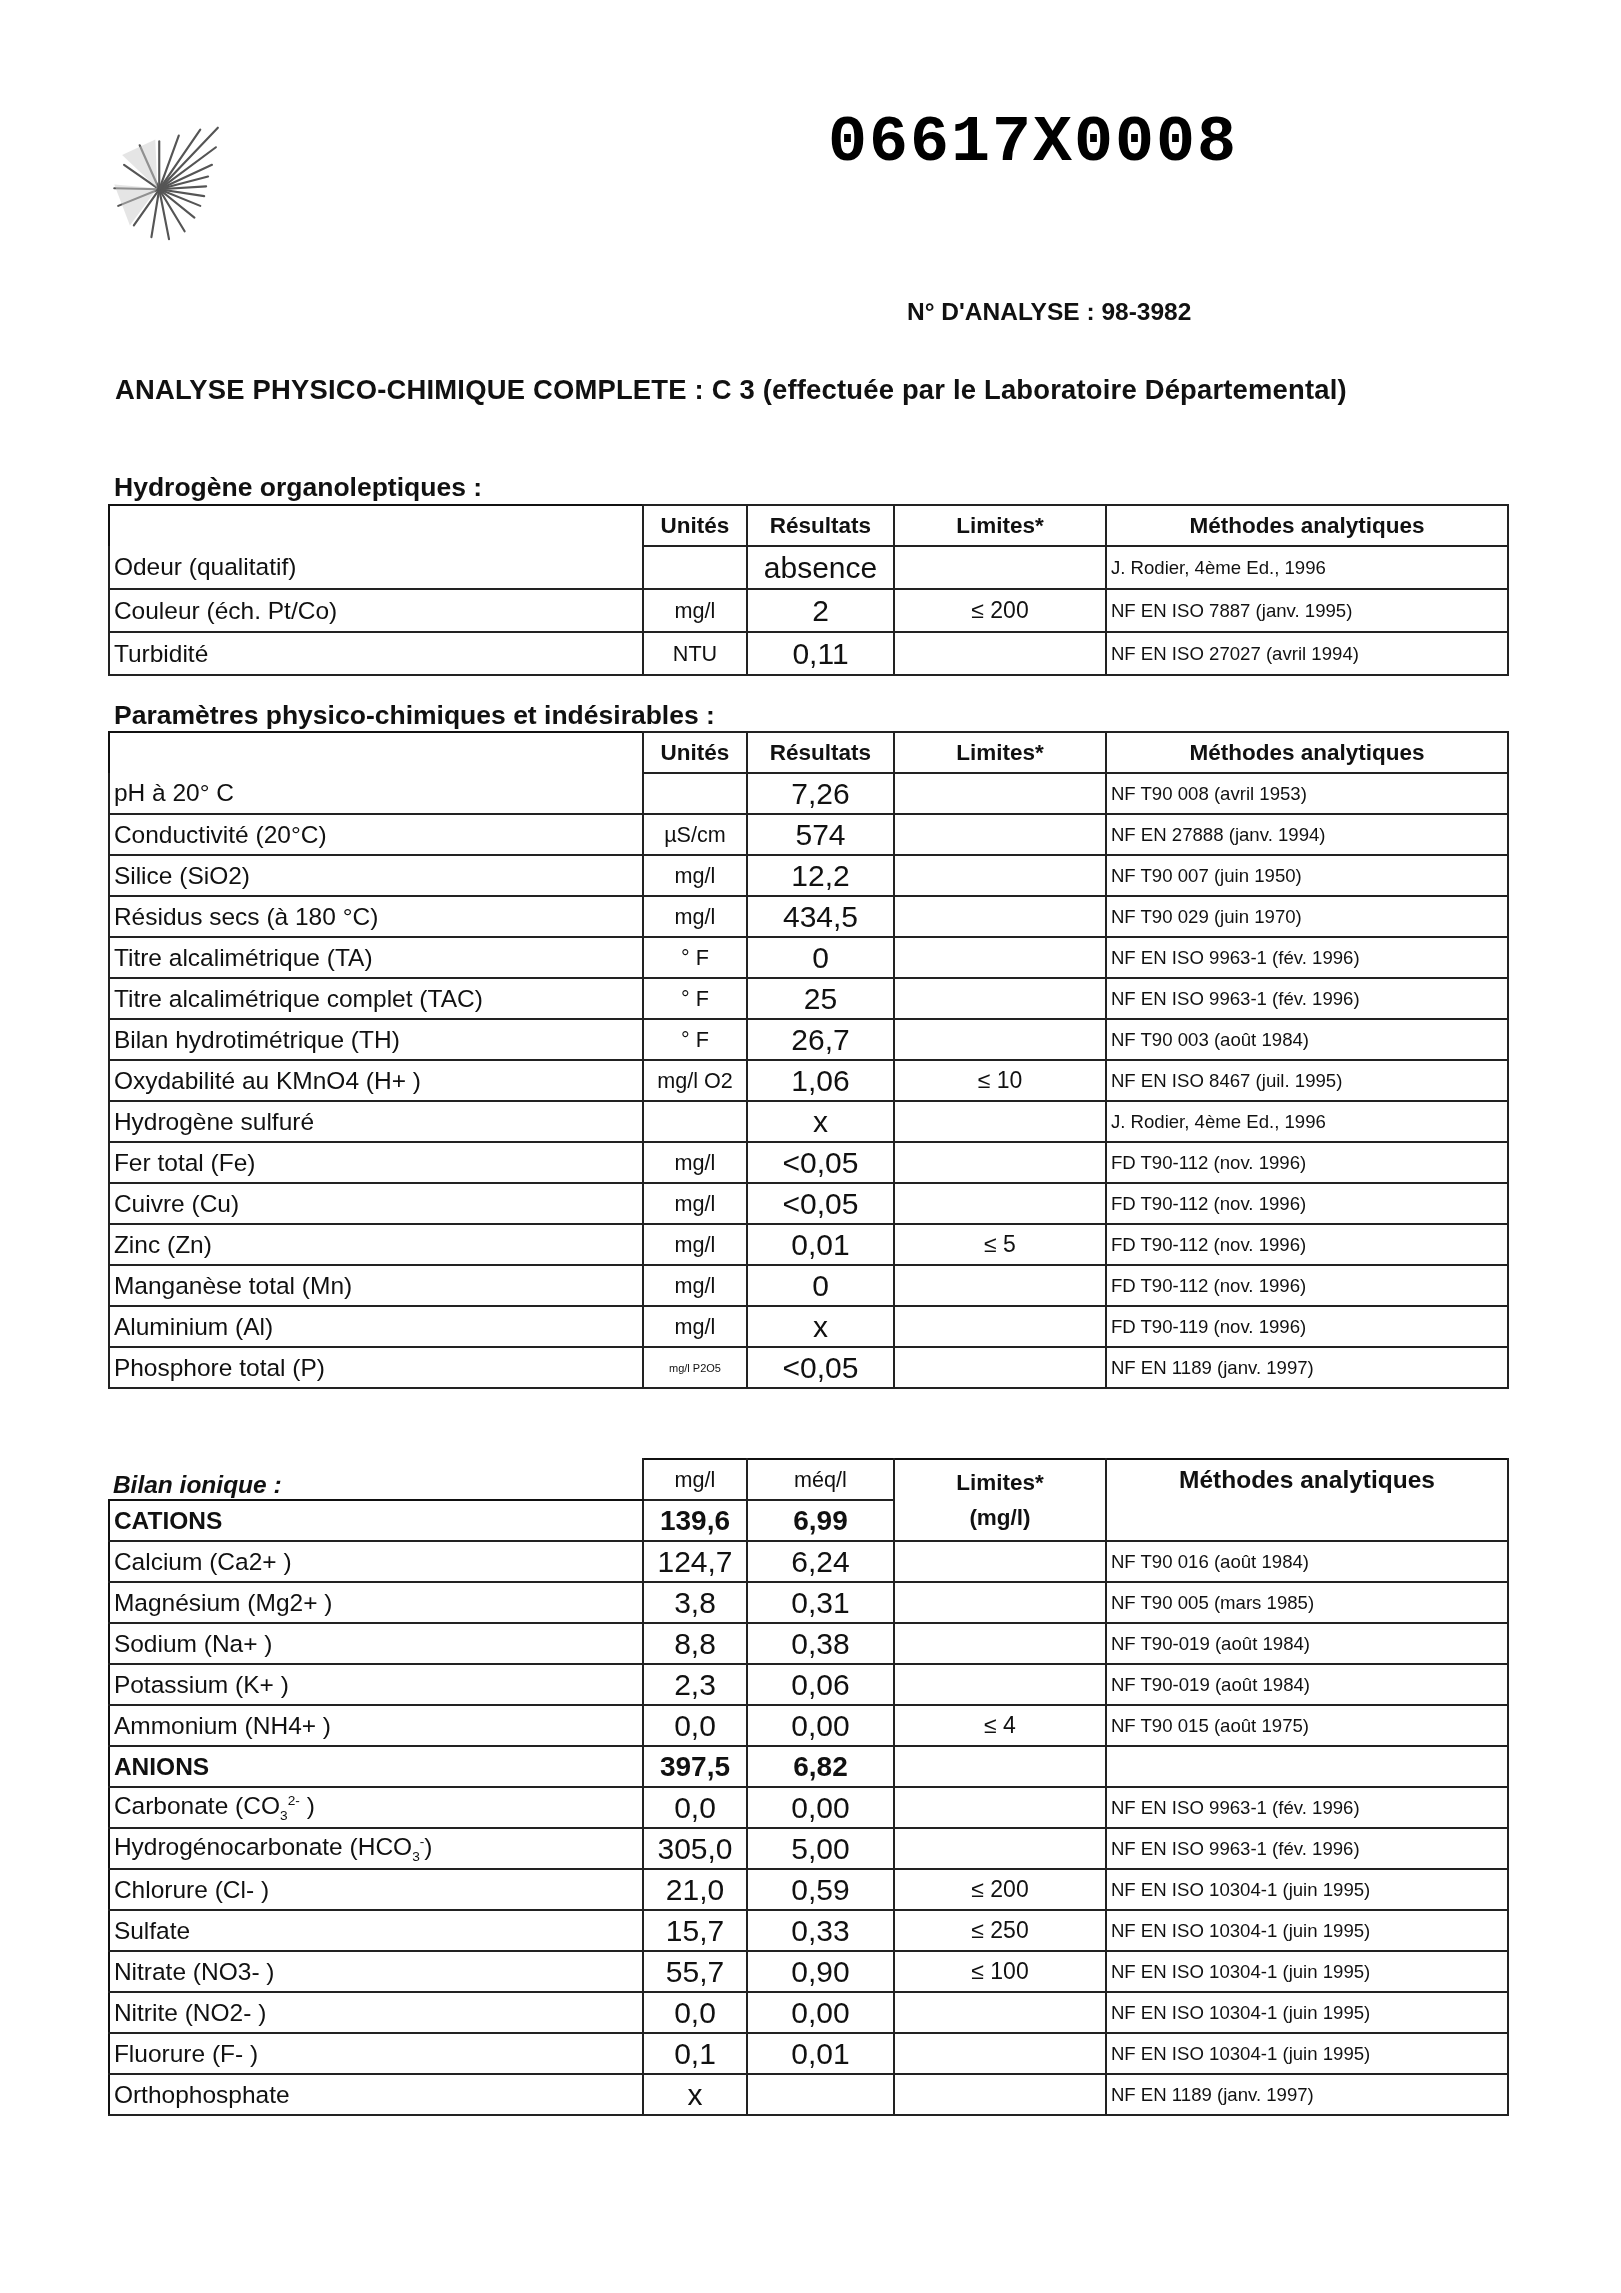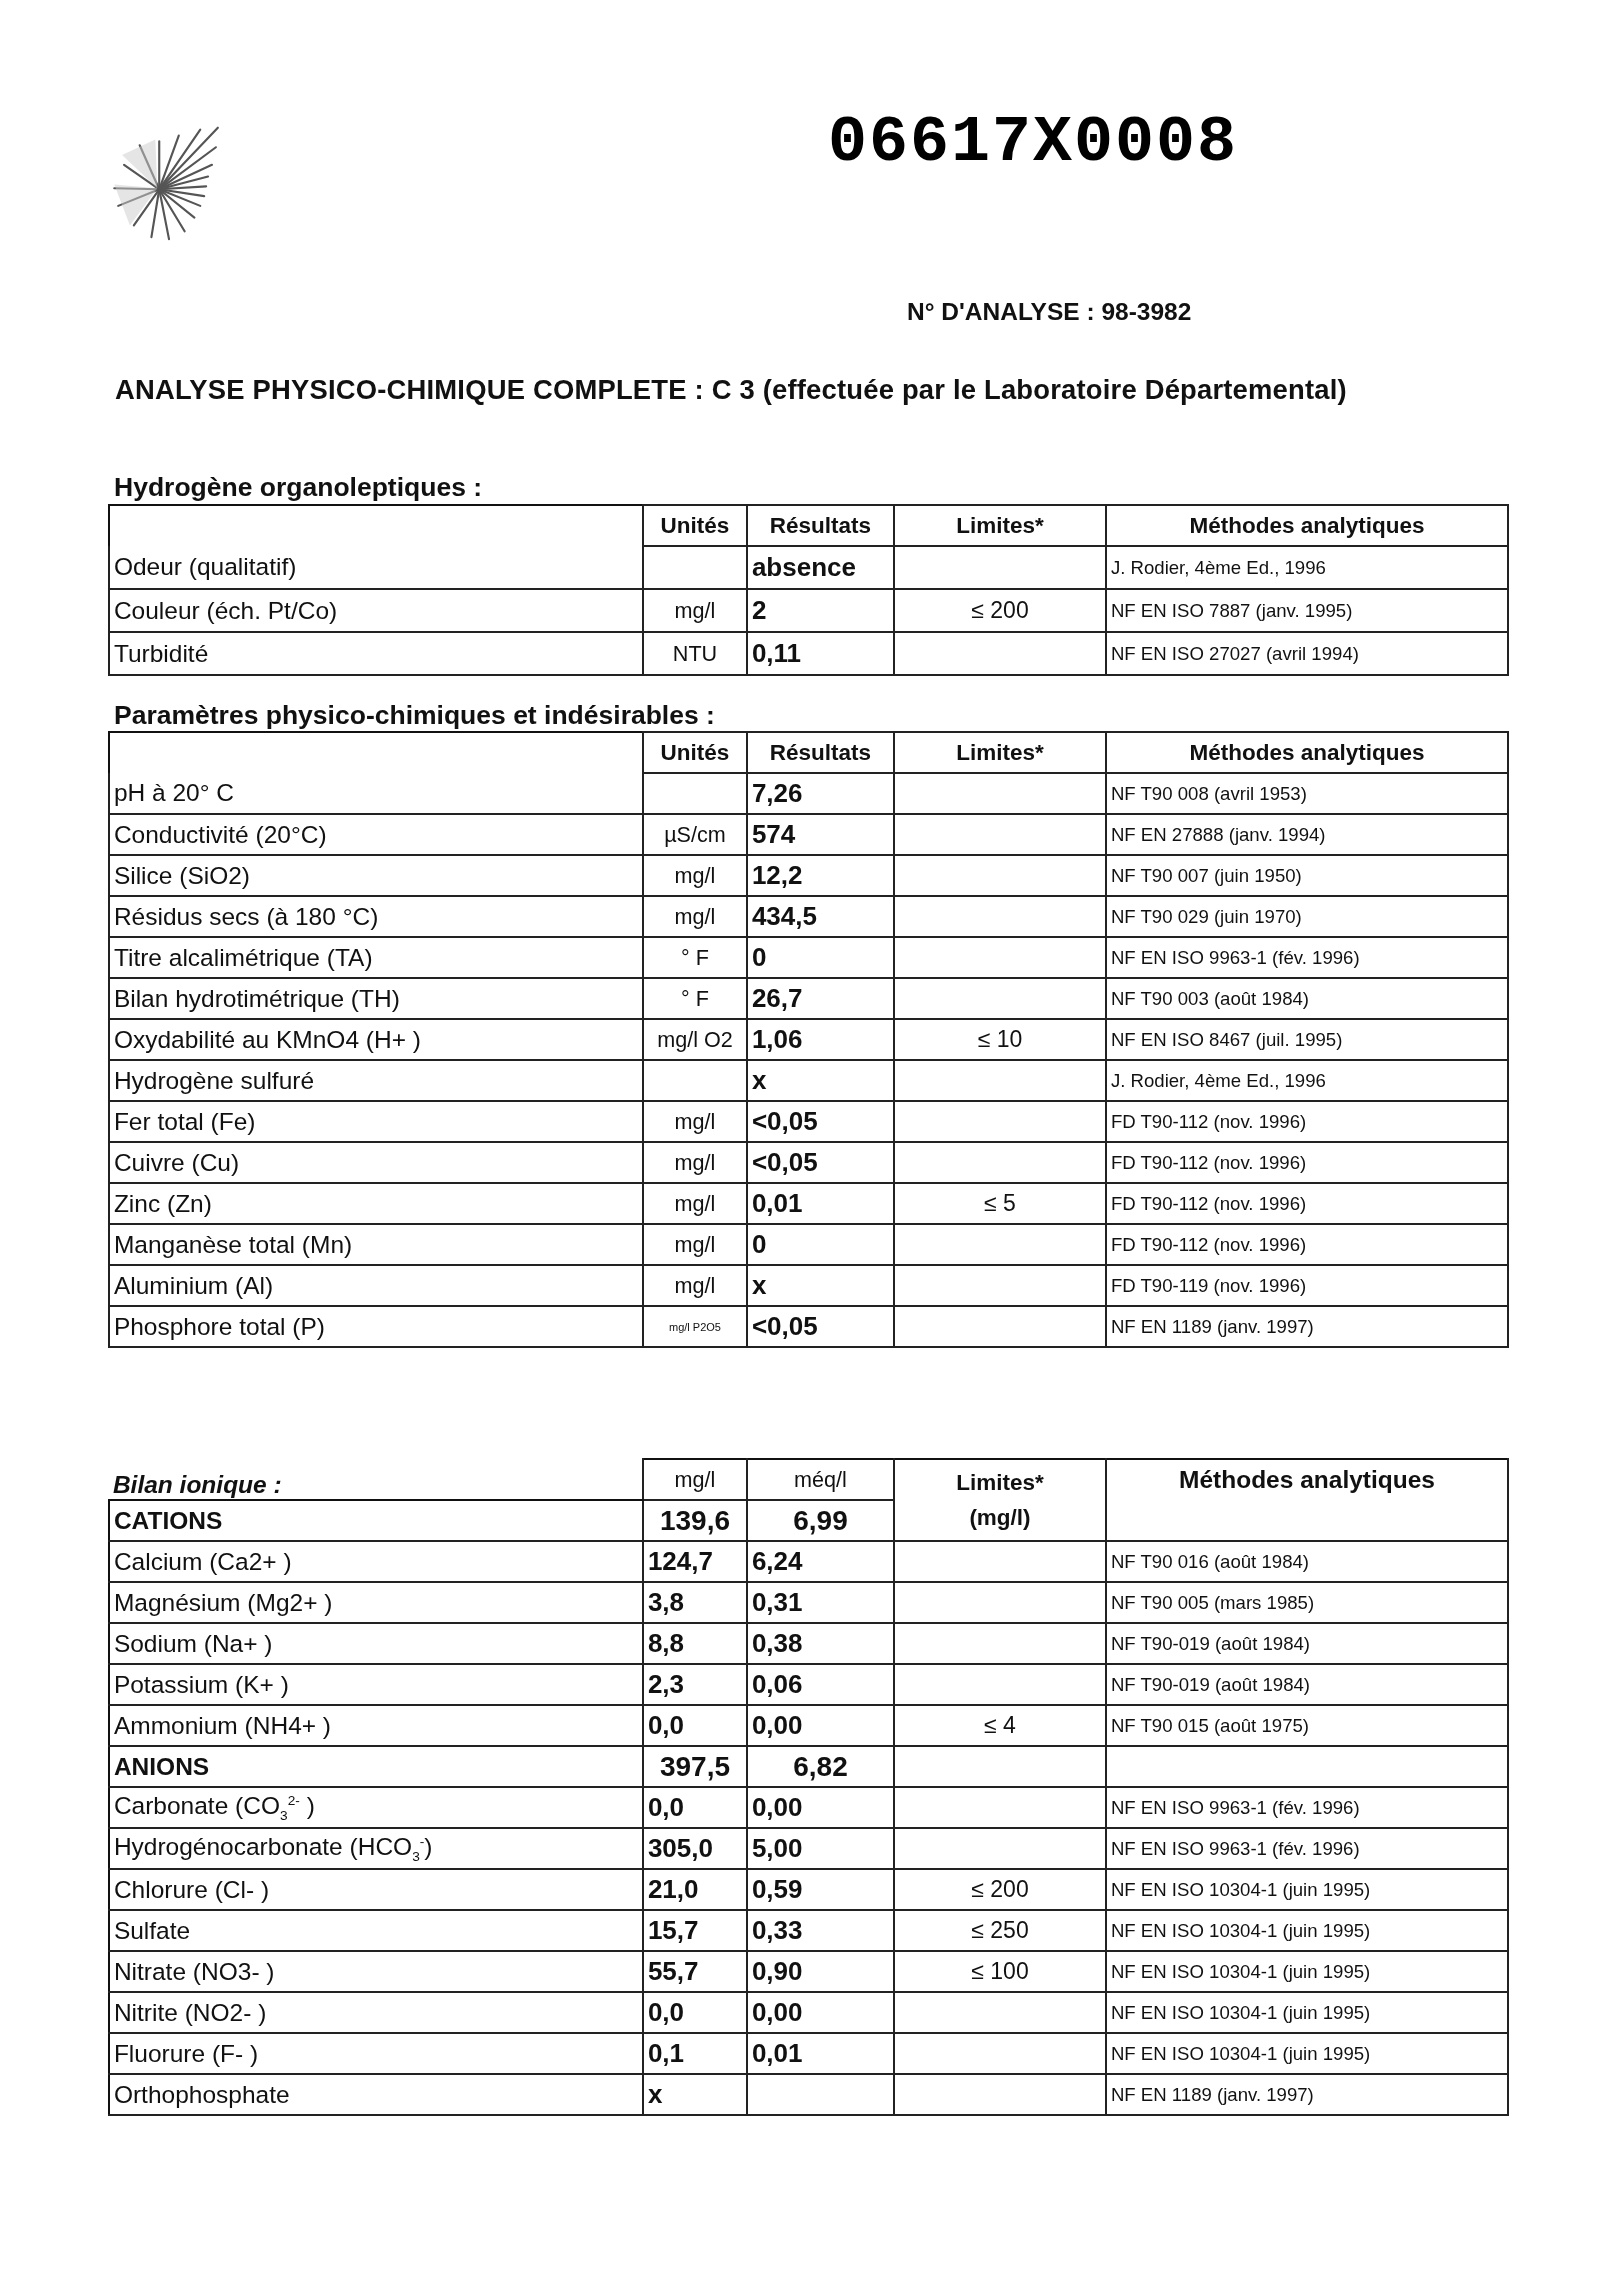--- a/index.html
+++ b/index.html
@@ -37,21 +37,21 @@
   }
   col.c-name { width: 534px; }
   col.c-unit { width: 104px; }
   col.c-res  { width: 147px; }
   col.c-lim  { width: 212px; }
   col.c-meth { width: 402px; }
 
   .h { font-weight: bold; font-size: 22.5px; text-align: center; }
   .name { font-size: 24.5px; text-align: left; }
   .unit { font-size: 21.6px; text-align: center; margin-left: 8px; }
-  .res  { font-size: 26px; font-weight: bold; }
+  .res  { font-size: 30px; font-weight: normal; text-align: center; }
   .lim  { font-size: 23px; text-align: center; }
   .meth { font-size: 18.6px; text-align: left; }
   .ion-head { font-size: 24.5px; font-weight: bold; }
   .ion-big { font-size: 28px; font-weight: bold; text-align: center; }
   .blank-top { border-top: none !important; border-left: none !important; }
   tr.tall td { height: 41px; }
   sub, sup { font-size: 13.7px; }
 </style>
 </head>
 <body>
@@ -179,20 +179,27 @@
         <td class="meth">NF T90 029 (juin 1970)</td>
       </tr>
       <tr>
         <td class="name">Titre alcalimétrique (TA)</td>
         <td class="unit">° F</td>
         <td class="res">0</td>
         <td class="lim"></td>
         <td class="meth">NF EN ISO 9963-1 (fév. 1996)</td>
       </tr>
       <tr>
+        <td class="name">Titre alcalimétrique complet (TAC)</td>
+        <td class="unit">° F</td>
+        <td class="res">25</td>
+        <td class="lim"></td>
+        <td class="meth">NF EN ISO 9963-1 (fév. 1996)</td>
+      </tr>
+      <tr>
         <td class="name">Bilan hydrotimétrique (TH)</td>
         <td class="unit">° F</td>
         <td class="res">26,7</td>
         <td class="lim"></td>
         <td class="meth">NF T90 003 (août 1984)</td>
       </tr>
       <tr>
         <td class="name">Oxydabilité au KMnO4 (H+ )</td>
         <td class="unit">mg/l O2</td>
         <td class="res">1,06</td>

